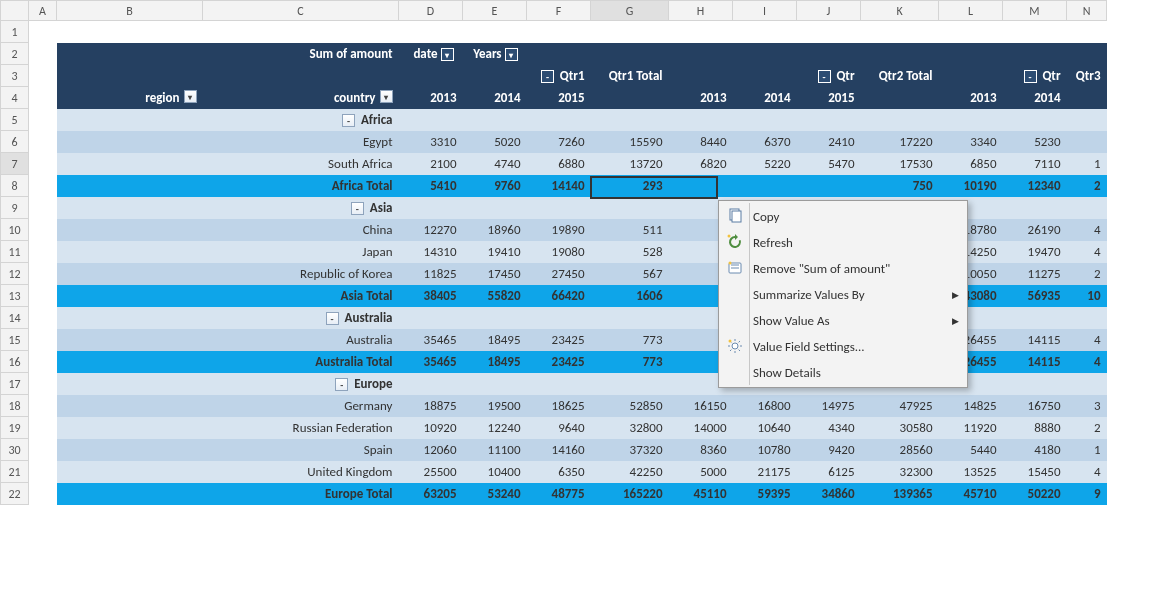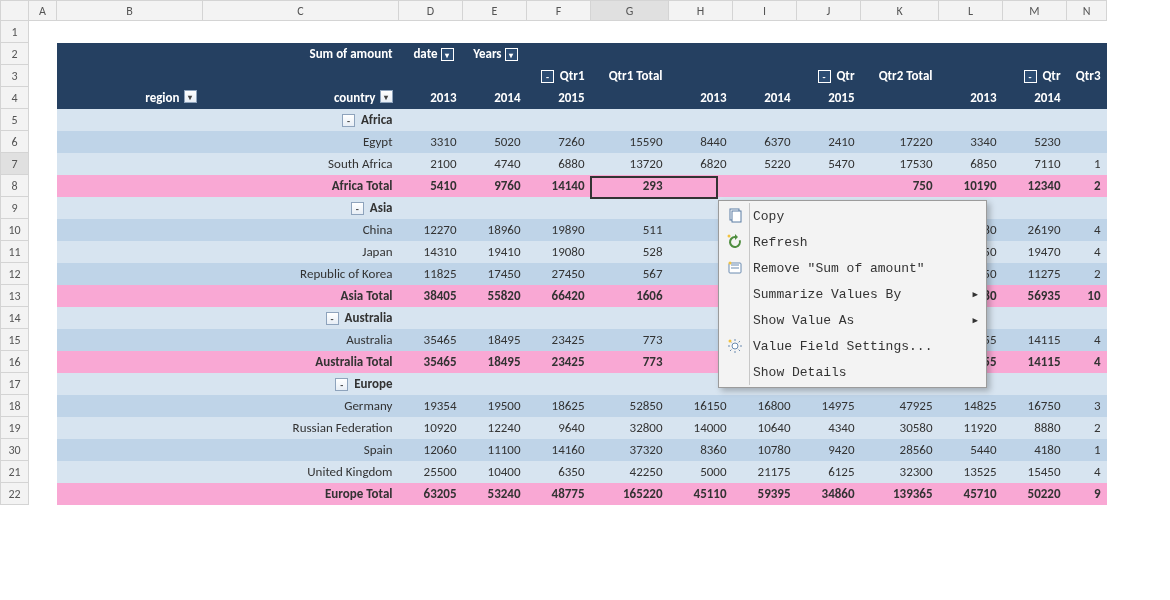--- a/index.html
+++ b/index.html
@@ -44,21 +44,21 @@
     height: 22px;
     overflow: hidden;
     white-space: nowrap;
   }
   
   .num { text-align: right; }
   .txt { text-align: right; }
   .bold { font-weight: 700; }
   
   .hdr-dark { background: #254061; color: #fff; }
-  .band-med { background: #f9a8d4; }
+  .band-med { background: #0ea5e9; }
   .band-lt  { background: #d7e4f0; }
   .band-lt2 { background: #bfd4e8; }
   
   .ico {
     display: inline-flex;
     width: 13px; height: 13px;
     border: 1px solid #8ea3bc;
     background: linear-gradient(#fff,#e7eef6);
     align-items: center; justify-content: center;
     font-size: 9px; color: #333; line-height: 1;
@@ -423,21 +423,21 @@
         <td class="c band-lt"></td>
         <td class="c band-lt"></td>
         <td class="c band-lt"></td>
         <td class="c band-lt"></td>
       </tr>
       <tr>
         <td class="rowhdr">18</td>
         <td class="c "></td>
         <td class="c band-lt2"></td>
         <td class="c band-lt2 txt">Germany</td>
-        <td class="c band-lt2 num">19354</td>
+        <td class="c band-lt2 num">18875</td>
         <td class="c band-lt2 num">19500</td>
         <td class="c band-lt2 num">18625</td>
         <td class="c band-lt2 num">52850</td>
         <td class="c band-lt2 num">16150</td>
         <td class="c band-lt2 num">16800</td>
         <td class="c band-lt2 num">14975</td>
         <td class="c band-lt2 num">47925</td>
         <td class="c band-lt2 num">14825</td>
         <td class="c band-lt2 num">16750</td>
         <td class="c band-lt2 num">3</td>
@@ -507,21 +507,21 @@
         <td class="c band-med bold num">139365</td>
         <td class="c band-med bold num">45710</td>
         <td class="c band-med bold num">50220</td>
         <td class="c band-med bold num">9</td>
       </tr>
     </tbody>
 </table>
 
 <div class="active-cell" id="acell" style="left: 590px; top: 176px; width: 128px; height: 23px;"></div>
 
-<div class="ctx" style="left:718px; top:200px; width:269px;font-family:Liberation Mono, monospace;">
+<div class="ctx" style="left:718px; top:200px; width:250px;">
   <div class="ctx-gutter"></div>
   <div id="ctx-items">
       <div class="ctx-row">
         <span class="ctx-ico">
           <svg width="16" height="16" viewBox="0 0 16 16">
             <rect x="3" y="1" width="9" height="11" fill="#fff" stroke="#5b7ca3"></rect>
             <rect x="5" y="3" width="9" height="11" fill="#fff" stroke="#5b7ca3"></rect>
           </svg>
         </span>
         <span>Copy</span>

